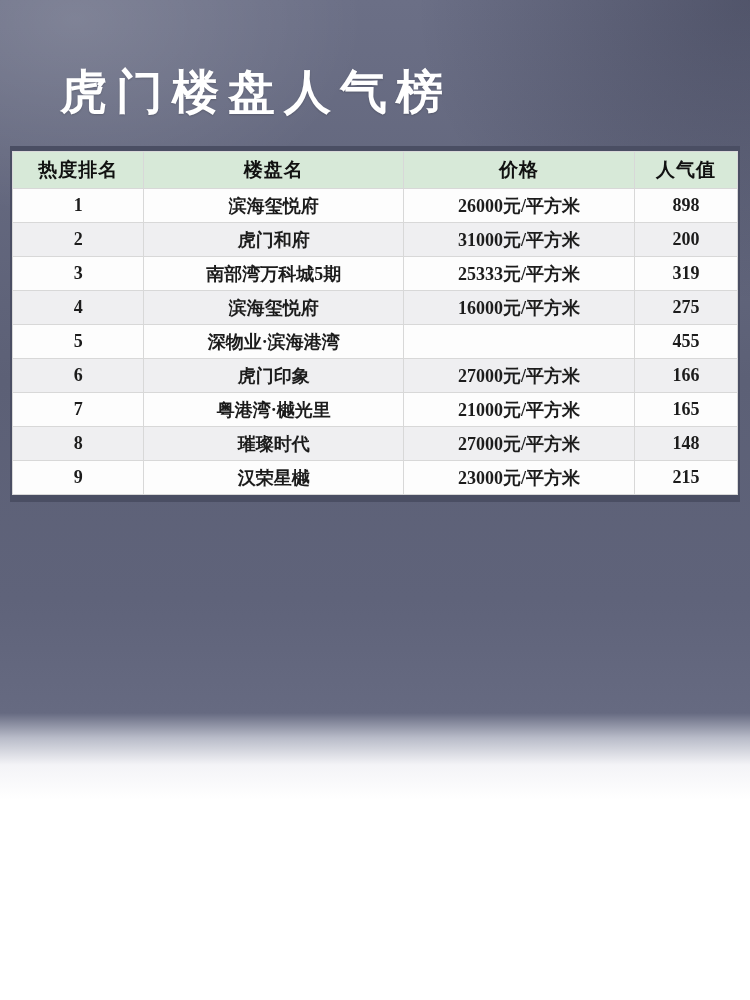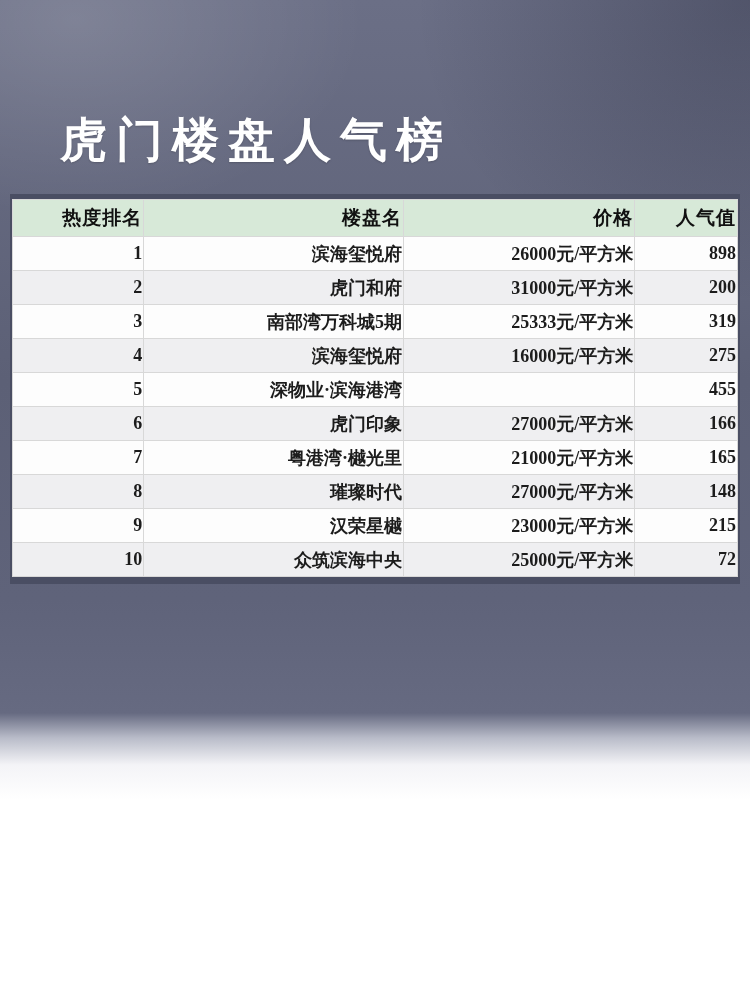--- a/index.html
+++ b/index.html
@@ -12,21 +12,21 @@
     width: 750px; height: 1000px;
     overflow: hidden;
     background:
       radial-gradient(ellipse 55% 28% at 10% 2%, rgba(255,255,255,0.14), rgba(255,255,255,0) 70%),
       radial-gradient(ellipse 62% 42% at 100% 0%, rgba(8,10,28,0.26), rgba(8,10,28,0) 72%),
       linear-gradient(180deg,
         #6b6f86 0%, #5c6076 38%, #5f637a 60%,
         #666a81 71.3%, #b9bcc9 73.8%, #f4f4f7 76.5%, #ffffff 80%);
   }
   .title {
-    padding: 112px 0 0 60px;
+    padding: 64px 0 0 60px;
     font-size: 47px;
     font-weight: bold;
     color: #ffffff;
     letter-spacing: 9px;
     line-height: 1.2;
     text-shadow: 0 1px 2px rgba(0,0,0,0.18);
   }
   .subtitle {
     margin: 54px 0 0 58px;
     font-size: 31px;
@@ -48,21 +48,21 @@
     border-bottom-width: 7px;
     background: #ffffff;
   }
   table {
     width: 100%;
     border-collapse: collapse;
     table-layout: fixed;
   }
   th, td {
     border: 1px solid #d8d8d8;
-    text-align: right;
+    text-align: center;
     vertical-align: middle;
     overflow: hidden;
     white-space: nowrap;
   }
   th {
     height: 34px;
     background: #d7e9d8;
     font-size: 19px;
     font-weight: bold;
     color: #111111;
@@ -148,23 +148,17 @@
           <td>璀璨时代</td>
           <td>27000元/平方米</td>
           <td>148</td>
         </tr>
         <tr>
           <td>9</td>
           <td>汉荣星樾</td>
           <td>23000元/平方米</td>
           <td>215</td>
         </tr>
-        <tr>
-          <td>10</td>
-          <td>众筑滨海中央</td>
-          <td>25000元/平方米</td>
-          <td>72</td>
-        </tr>
       </tbody>
     </table>
   </div>
 
 </div>
 
 </body></html>

